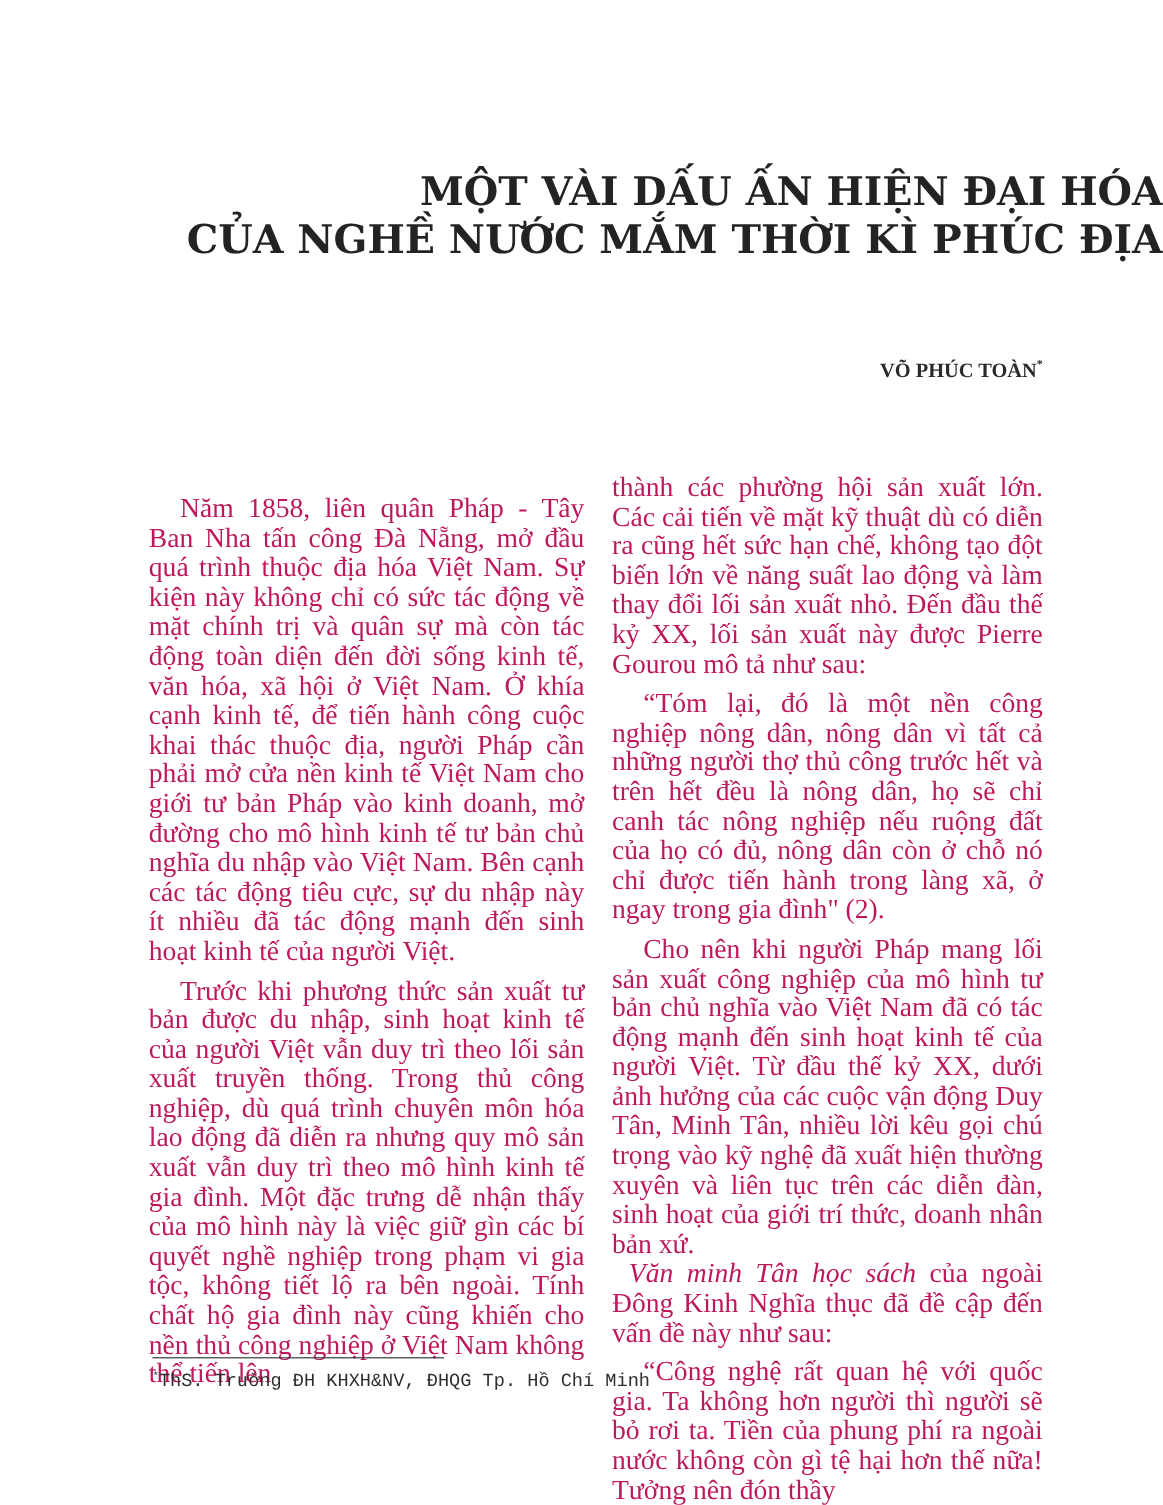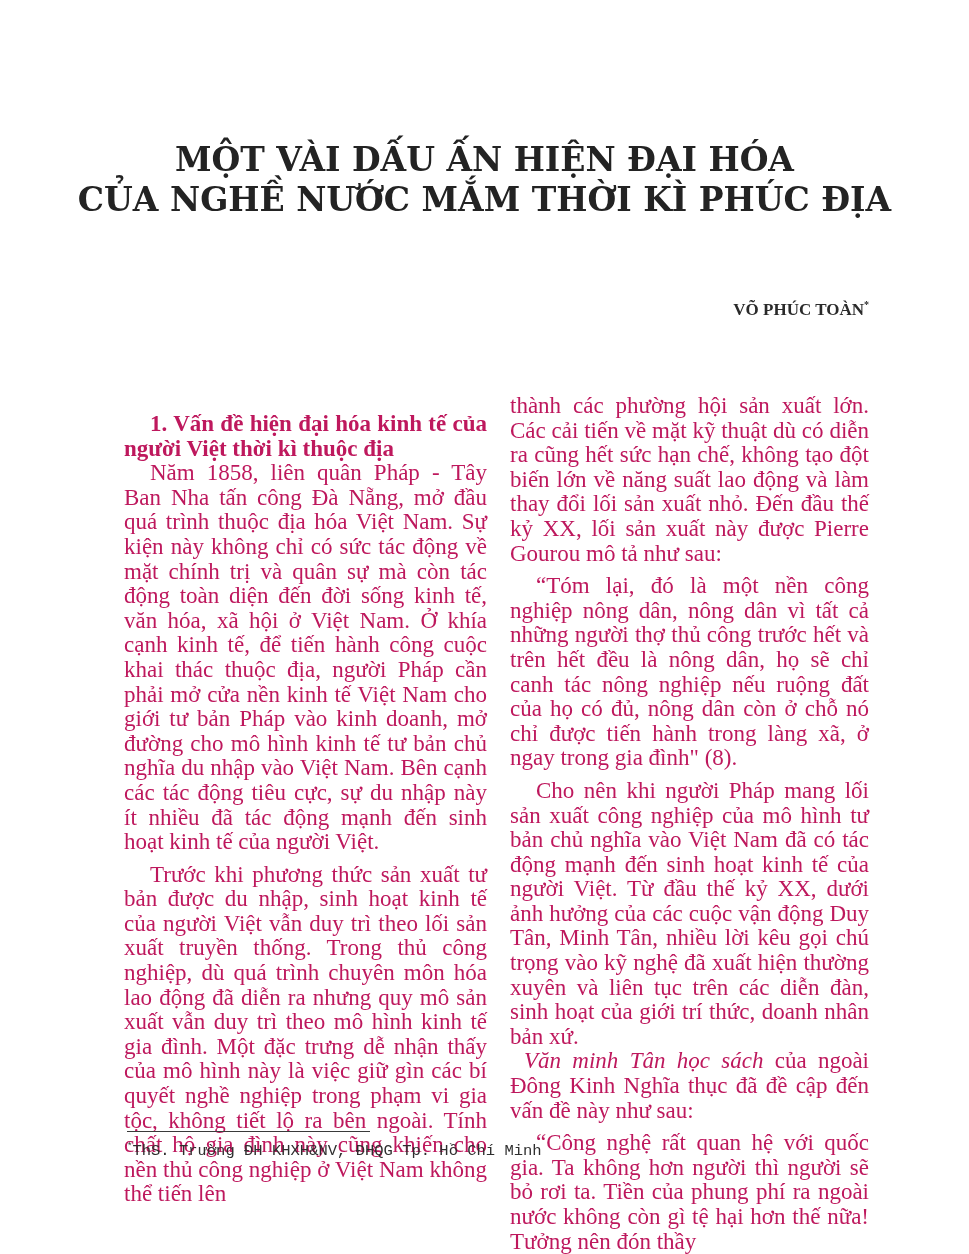--- a/index.html
+++ b/index.html
@@ -1,17 +1,17 @@
 <!DOCTYPE html>
 <html><head>
 <meta charset="utf-8">
 <style>
   html, body { margin: 0; padding: 0; background: #ffffff; }
   body { width: 969px; height: 1254px; position: relative; overflow: hidden; font-family: "DejaVu Serif", "Liberation Serif", serif; color: #2a2a2a; }
-  .title { position: absolute; left: 0; width: 969px; text-align: center; font-family: "DejaVu Serif", serif; font-weight: bold; font-size: 33px; letter-spacing: 0px; color: #232323; line-height: 44px; }
+  .title { position: absolute; left: 0; width: 969px; text-align: right; font-family: "DejaVu Serif", serif; font-weight: bold; font-size: 33px; letter-spacing: 0px; color: #232323; line-height: 44px; }
   .title.l1 { top: 138px; }
   .title.l2 { top: 178px; }
   .author { position: absolute; right: 100px; top: 299px; font-family: "Liberation Serif", serif; font-weight: bold; font-size: 17px; color: #2a2a2a; }
   .author sup { font-size: 10px; vertical-align: 7px; }
   .col { position: absolute; top: 390px; font-family: "Liberation Serif", serif; font-size: 23px; line-height: 24.6px; text-align: justify; color: #be185d; }
   .col.left { left: 124px; width: 363px; top: 412px; }
   .col.right { left: 510px; width: 359px; top: 394px; }
   .col p { margin: 0; text-indent: 0; }
   .col p.ind { text-indent: 26px; }
   .col p.gap { margin-top: 8px; }
@@ -23,27 +23,26 @@
 </style>
 </head>
 <body>
 
 <div class="title l1">MỘT VÀI DẤU ẤN HIỆN ĐẠI HÓA</div>
 <div class="title l2">CỦA NGHỀ NƯỚC MẮM THỜI KÌ PHÚC ĐỊA</div>
 
 <div class="author"><span>VÕ PHÚC TOÀN</span><sup>*</sup></div>
 
 <div class="col left">
-  <p class="ind heading">1. Vấn đề hiện đại hóa kinh tế của người Việt thời kì thuộc địa</p>
   <p class="ind">Năm 1858, liên quân Pháp - Tây Ban Nha tấn công Đà Nẵng, mở đầu quá trình thuộc địa hóa Việt Nam. Sự kiện này không chỉ có sức tác động về mặt chính trị và quân sự mà còn tác động toàn diện đến đời sống kinh tế, văn hóa, xã hội ở Việt Nam. Ở khía cạnh kinh tế, để tiến hành công cuộc khai thác thuộc địa, người Pháp cần phải mở cửa nền kinh tế Việt Nam cho giới tư bản Pháp vào kinh doanh, mở đường cho mô hình kinh tế tư bản chủ nghĩa du nhập vào Việt Nam. Bên cạnh các tác động tiêu cực, sự du nhập này ít nhiều đã tác động mạnh đến sinh hoạt kinh tế của người Việt.</p>
   <p class="ind gap">Trước khi phương thức sản xuất tư bản được du nhập, sinh hoạt kinh tế của người Việt vẫn duy trì theo lối sản xuất truyền thống. Trong thủ công nghiệp, dù quá trình chuyên môn hóa lao động đã diễn ra nhưng quy mô sản xuất vẫn duy trì theo mô hình kinh tế gia đình. Một đặc trưng dễ nhận thấy của mô hình này là việc giữ gìn các bí quyết nghề nghiệp trong phạm vi gia tộc, không tiết lộ ra bên ngoài. Tính chất hộ gia đình này cũng khiến cho nền thủ công nghiệp ở Việt Nam không thể tiến lên</p>
 </div>
 
 <div class="col right">
   <p>thành các phường hội sản xuất lớn. Các cải tiến về mặt kỹ thuật dù có diễn ra cũng hết sức hạn chế, không tạo đột biến lớn về năng suất lao động và làm thay đổi lối sản xuất nhỏ. Đến đầu thế kỷ XX, lối sản xuất này được Pierre Gourou mô tả như sau:</p>
-  <p class="ind gap">“Tóm lại, đó là một nền công nghiệp nông dân, nông dân vì tất cả những người thợ thủ công trước hết và trên hết đều là nông dân, họ sẽ chỉ canh tác nông nghiệp nếu ruộng đất của họ có đủ, nông dân còn ở chỗ nó chỉ được tiến hành trong làng xã, ở ngay trong gia đình" (8).</p>
+  <p class="ind gap">“Tóm lại, đó là một nền công nghiệp nông dân, nông dân vì tất cả những người thợ thủ công trước hết và trên hết đều là nông dân, họ sẽ chỉ canh tác nông nghiệp nếu ruộng đất của họ có đủ, nông dân còn ở chỗ nó chỉ được tiến hành trong làng xã, ở ngay trong gia đình" (2).</p>
   <p class="ind gap">Cho nên khi người Pháp mang lối sản xuất công nghiệp của mô hình tư bản chủ nghĩa vào Việt Nam đã có tác động mạnh đến sinh hoạt kinh tế của người Việt. Từ đầu thế kỷ XX, dưới ảnh hưởng của các cuộc vận động Duy Tân, Minh Tân, nhiều lời kêu gọi chú trọng vào kỹ nghệ đã xuất hiện thường xuyên và liên tục trên các diễn đàn, sinh hoạt của giới trí thức, doanh nhân bản xứ.</p>
   <p><span class="ital">Văn minh Tân học sách</span><span> của ngoài Đông Kinh Nghĩa thục đã đề cập đến vấn đề này như sau:</span></p>
   <p class="ind gap">“Công nghệ rất quan hệ với quốc gia. Ta không hơn người thì người sẽ bỏ rơi ta. Tiền của phung phí ra ngoài nước không còn gì tệ hại hơn thế nữa! Tưởng nên đón thầy</p>
 </div>
 
 <div class="rule"></div>
 <div class="footnote"><sup>*</sup><span>ThS. Trường ĐH KHXH&amp;NV, ĐHQG Tp. Hồ Chí Minh</span></div>
 
 </body></html>

